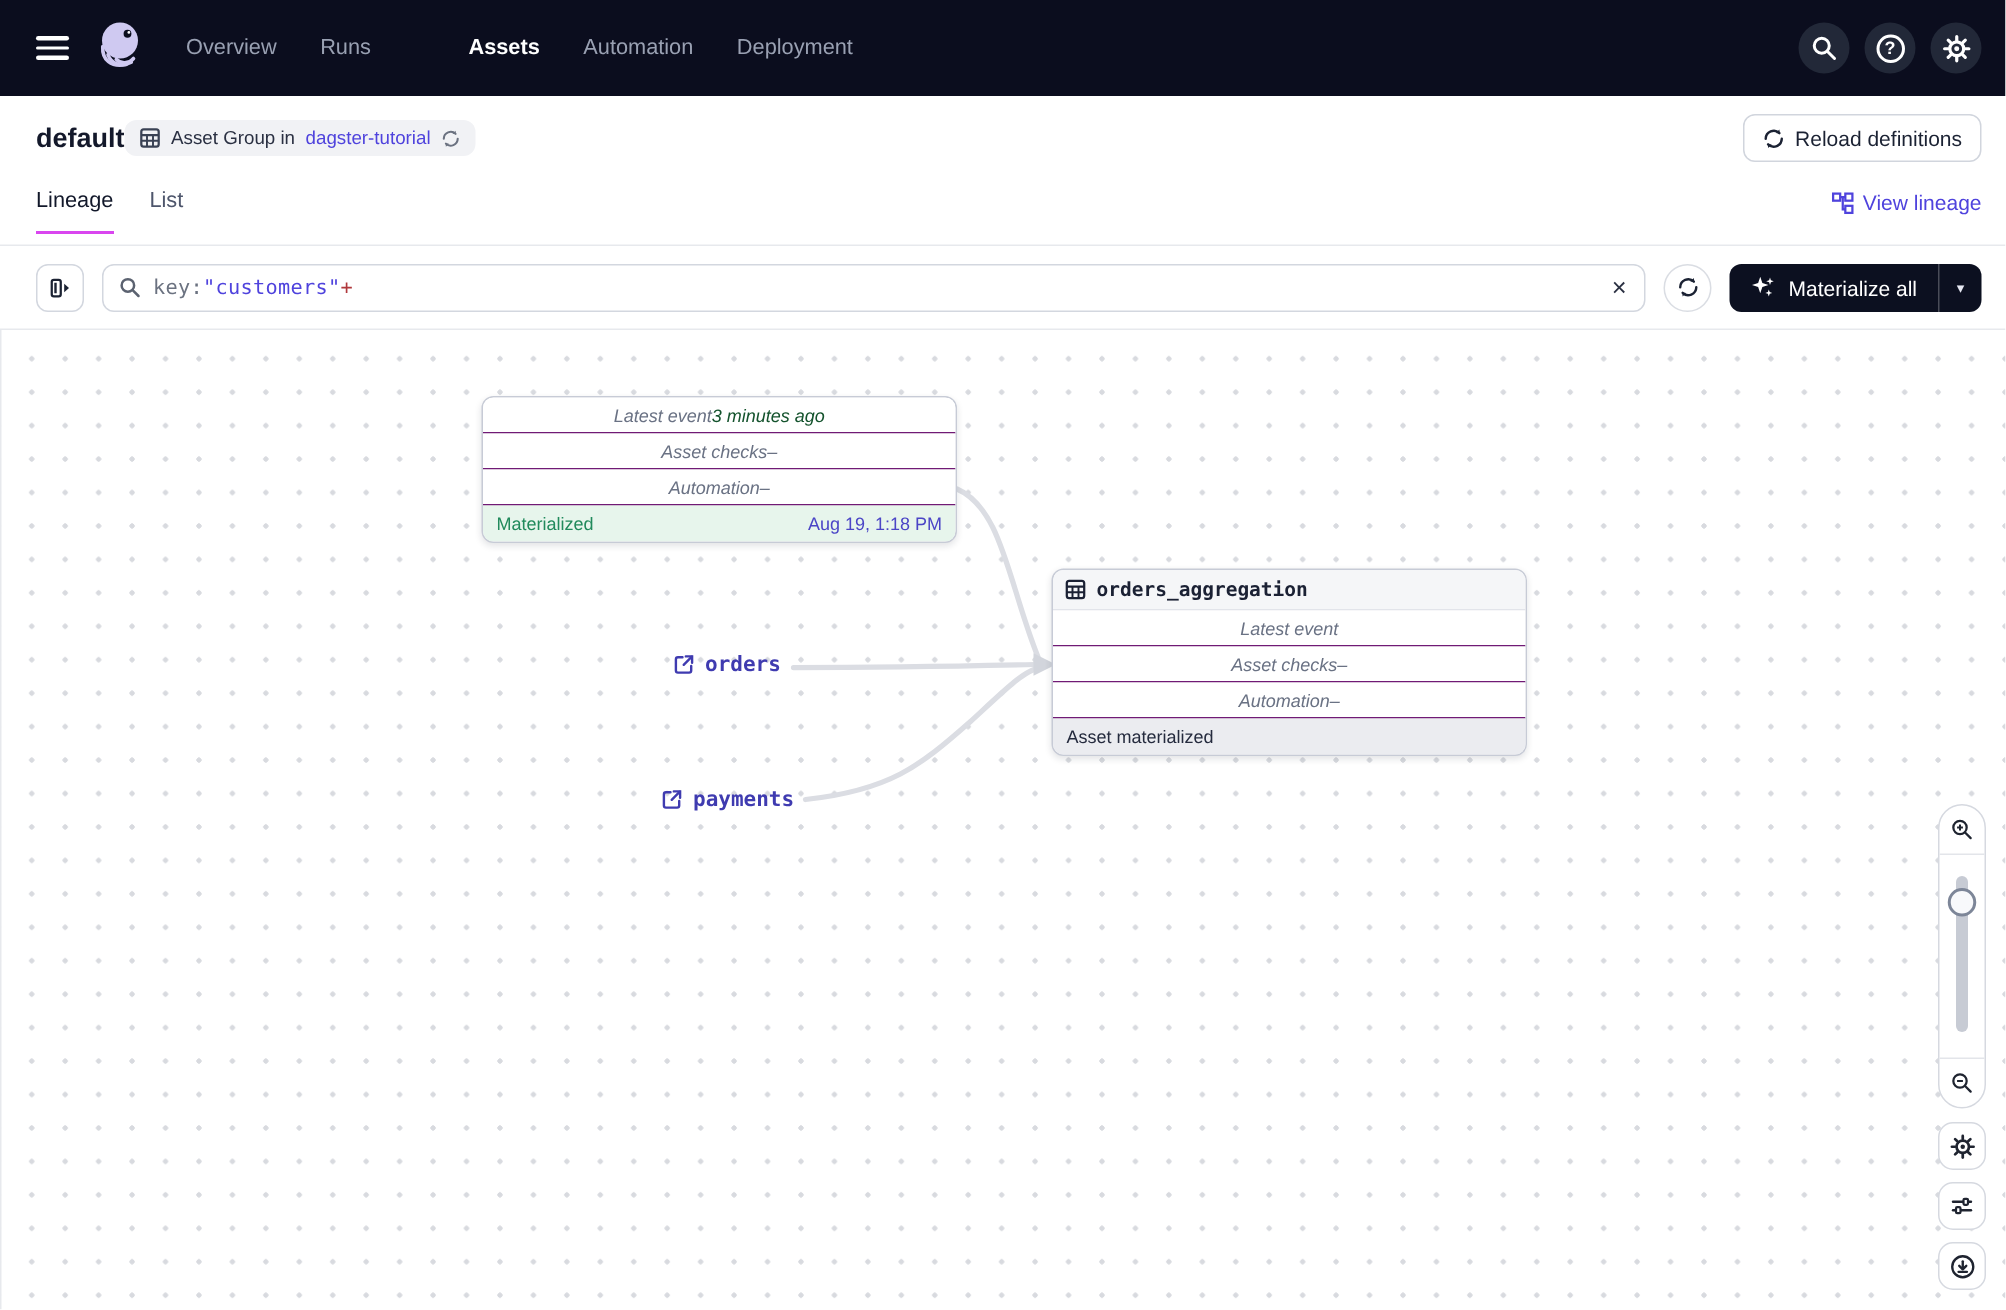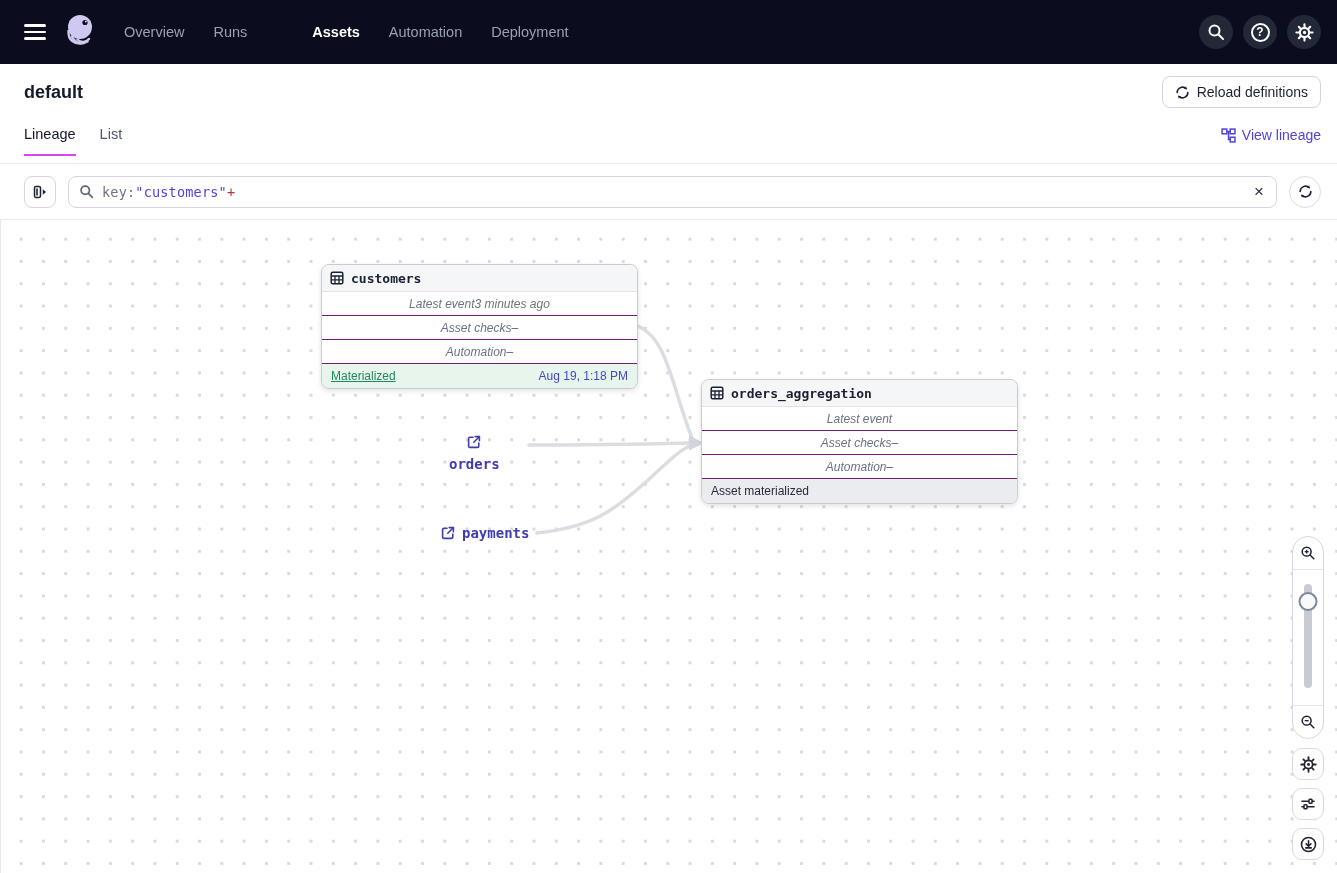--- a/index.html
+++ b/index.html
@@ -52,24 +52,24 @@
   .graph-pane { position:relative; height:653px; border-left:1px solid #E7E9ED;
     background-color:#FFFFFF;
     background-image:radial-gradient(circle, #D8DADF 1.6px, transparent 1.9px);
     background-size:22.3px 22.3px; background-position:9px 8px; overflow:hidden; }
   .edges { position:absolute; left:0; top:0; pointer-events:none; }
 
   .asset-node { position:absolute; width:317px; background:#fff; border:1px solid #C7CBD6; border-radius:8px; overflow:hidden; box-shadow:0 2px 5px rgba(20,25,45,.12); cursor:pointer; }
   .node-header { display:flex; align-items:center; gap:7px; height:27px; padding:0 8px; background:#F5F6F8; border-bottom:1px solid #E2E4EA; font-family:"DejaVu Sans Mono", monospace; font-size:13px; font-weight:700; color:#1B2134; }
   .node-row { display:flex; align-items:center; justify-content:center; height:24px; padding:0 9px; border-bottom:1px solid #701a75; font-size:12px; color:#6A7284; background:#fff;font-style:italic; }
   .node-row .val { color:#6A7284; }
-  .node-row .val.link { color:#737373; cursor:pointer; }
+  .node-row .val.link { color:#14532d; cursor:pointer; }
   .status-row { display:flex; align-items:center; justify-content:space-between; height:24px; padding:0 9px; font-size:12px; border-bottom:none; }
   .status-materialized { background:#E7F5EC; }
-  .status-materialized .lab { color:#218A5C;text-decoration:underline; }
+  .status-materialized .lab { color:#218A5C; }
   .status-materialized .val { color:#4B45C6; }
   .status-never { background:#EBECF0; }
   .status-never .lab { color:#252B3E; }
 
   .ext-asset { position:absolute; display:flex; align-items:center; gap:7px; font-family:"DejaVu Sans Mono", monospace; font-size:14px; font-weight:700; color:#3F3BB0; cursor:pointer; }
 
   
   .zoom-panel { position:absolute; right:13px; top:316px; width:32px; height:203px; background:#fff; border:1px solid #D6D9E0; border-radius:16px; display:flex; flex-direction:column; align-items:center; }
   .zoom-btn { width:100%; height:32px; display:flex; align-items:center; justify-content:center; cursor:pointer; flex:none; }
   .zoom-mid { flex:1; width:100%; border-top:1px solid #E3E5EA; border-bottom:1px solid #E3E5EA; position:relative; }
@@ -132,20 +132,41 @@
           </g>
           <circle cx="8" cy="8" r="3.9" stroke="#fff" stroke-width="1.8" fill="#222838"></circle>
           <circle cx="8" cy="8" r="1.4" fill="#fff"></circle>
         </svg>
     </span>
   </div>
 </div>
 
 <div class="header-row">
   <span class="page-title">default</span>
+  <div class="group-badge">
+    <span>
+      <svg width="14" height="14" viewBox="0 0 14 14">
+          <rect x="1.2" y="1.2" width="11.6" height="11.6" rx="1.6" stroke="#3A4254" stroke-width="1.5" fill="none"></rect>
+          <line x1="1.2" y1="5" x2="12.8" y2="5" stroke="#3A4254" stroke-width="1.5"></line>
+          <line x1="5" y1="5" x2="5" y2="12.8" stroke="#3A4254" stroke-width="1.3"></line>
+          <line x1="9" y1="5" x2="9" y2="12.8" stroke="#3A4254" stroke-width="1.3"></line>
+          <line x1="1.2" y1="8.8" x2="12.8" y2="8.8" stroke="#3A4254" stroke-width="1.3"></line>
+        </svg>
+    </span>
+    <span>Asset Group in</span>
+    <a>dagster-tutorial</a>
+    <span>
+      <svg width="13" height="13" viewBox="0 0 14 14">
+          <path d="M12 7a5 5 0 0 1-8.5 3.5" stroke="#6B7280" stroke-width="1.5" fill="none" stroke-linecap="round"></path>
+          <path d="M2 7a5 5 0 0 1 8.5-3.5" stroke="#6B7280" stroke-width="1.5" fill="none" stroke-linecap="round"></path>
+          <path d="M10.5 1.2 L10.7 3.8 L8.2 3.4 Z" fill="#6B7280"></path>
+          <path d="M3.5 12.8 L3.3 10.2 L5.8 10.6 Z" fill="#6B7280"></path>
+        </svg>
+    </span>
+  </div>
   <div class="header-spacer"></div>
   <button class="reload-btn">
     <span>
       <svg width="15" height="15" viewBox="0 0 14 14">
           <path d="M12 7a5 5 0 0 1-8.5 3.5" stroke="#1B2233" stroke-width="1.5" fill="none" stroke-linecap="round"></path>
           <path d="M2 7a5 5 0 0 1 8.5-3.5" stroke="#1B2233" stroke-width="1.5" fill="none" stroke-linecap="round"></path>
           <path d="M10.5 1.2 L10.7 3.8 L8.2 3.4 Z" fill="#1B2233"></path>
           <path d="M3.5 12.8 L3.3 10.2 L5.8 10.6 Z" fill="#1B2233"></path>
         </svg>
     </span>
@@ -192,45 +213,48 @@
   </div>
   <div class="round-btn">
     <span>
       <svg width="15" height="15" viewBox="0 0 14 14">
           <path d="M12 7a5 5 0 0 1-8.5 3.5" stroke="#1B2233" stroke-width="1.5" fill="none" stroke-linecap="round"></path>
           <path d="M2 7a5 5 0 0 1 8.5-3.5" stroke="#1B2233" stroke-width="1.5" fill="none" stroke-linecap="round"></path>
           <path d="M10.5 1.2 L10.7 3.8 L8.2 3.4 Z" fill="#1B2233"></path>
           <path d="M3.5 12.8 L3.3 10.2 L5.8 10.6 Z" fill="#1B2233"></path>
         </svg>
     </span>
+  </div>
+  <div class="materialize">
+    <div class="materialize-main">
+      <span>
+        <svg width="17" height="17" viewBox="0 0 17 17">
+            <path d="M6.5 1.5 L7.9 5.6 L12 7 L7.9 8.4 L6.5 12.5 L5.1 8.4 L1 7 L5.1 5.6 Z" fill="#fff"></path>
+            <path d="M13 2 L13.6 3.9 L15.5 4.5 L13.6 5.1 L13 7 L12.4 5.1 L10.5 4.5 L12.4 3.9 Z" fill="#fff"></path>
+            <path d="M12.2 10 L12.8 11.7 L14.5 12.3 L12.8 12.9 L12.2 14.6 L11.6 12.9 L9.9 12.3 L11.6 11.7 Z" fill="#fff"></path>
+          </svg>
+      </span>
+      <span>Materialize all</span>
+    </div>
+    <div class="materialize-caret">
+      <span>▾</span>
+    </div>
   </div>
 </div>
 
 <div class="graph-pane">
 
   <svg class="edges" width="1337" height="653" viewBox="0 0 1337 653">
     <path d="M637 106 C667 119 671 168 691 218" stroke="#DBDDE3" stroke-width="3.5" fill="none" stroke-linecap="round"></path>
     <path d="M528 225 C600 225 645 224 689 223" stroke="#DBDDE3" stroke-width="3.5" fill="none" stroke-linecap="round"></path>
     <path d="M536 313 C592 307 612 291 646 261 C671 238 679 230 689 226" stroke="#DBDDE3" stroke-width="3.5" fill="none" stroke-linecap="round"></path>
     <polygon points="688,215.5 703,223 688,230.5" fill="#D2D5DC"></polygon>
   </svg>
 
   <div class="asset-node" style="left:320px; top:44px;">
-    <div class="node-header">
-      <span>
-        <svg width="14" height="14" viewBox="0 0 14 14">
-            <rect x="1.2" y="1.2" width="11.6" height="11.6" rx="1.6" stroke="#1B2134" stroke-width="1.5" fill="none"></rect>
-            <line x1="1.2" y1="5" x2="12.8" y2="5" stroke="#1B2134" stroke-width="1.5"></line>
-            <line x1="5" y1="5" x2="5" y2="12.8" stroke="#1B2134" stroke-width="1.3"></line>
-            <line x1="9" y1="5" x2="9" y2="12.8" stroke="#1B2134" stroke-width="1.3"></line>
-            <line x1="1.2" y1="8.8" x2="12.8" y2="8.8" stroke="#1B2134" stroke-width="1.3"></line>
-          </svg>
-      </span>
-      <span>customers</span>
-    </div>
     <div class="node-row">
       <span class="lab">Latest event</span>
       <span class="val link">3 minutes ago</span>
     </div>
     <div class="node-row">
       <span class="lab">Asset checks</span>
       <span class="val">–</span>
     </div>
     <div class="node-row">
       <span class="lab">Automation</span>
@@ -265,21 +289,21 @@
     </div>
     <div class="node-row">
       <span class="lab">Automation</span>
       <span class="val">–</span>
     </div>
     <div class="status-row status-never">
       <span class="lab">Asset materialized</span>
     </div>
   </div>
 
-  <div class="ext-asset" style="left:448px; top:215px;flex-direction:column;">
+  <div class="ext-asset" style="left:448px; top:215px;">
     <span>
       <svg width="14" height="14" viewBox="0 0 14 14">
           <path d="M6 2.2 H3 C2.2 2.2 1.6 2.8 1.6 3.6 V11 C1.6 11.8 2.2 12.4 3 12.4 H10.4 C11.2 12.4 11.8 11.8 11.8 11 V8" stroke="#3F3BB0" stroke-width="1.6" fill="none" stroke-linecap="round"></path>
           <path d="M8.2 1.6 H12.4 V5.8" stroke="#3F3BB0" stroke-width="1.6" fill="none" stroke-linecap="round"></path>
           <line x1="12.2" y1="1.8" x2="6.8" y2="7.2" stroke="#3F3BB0" stroke-width="1.6" stroke-linecap="round"></line>
         </svg>
     </span>
     <span>orders</span>
   </div>
 

